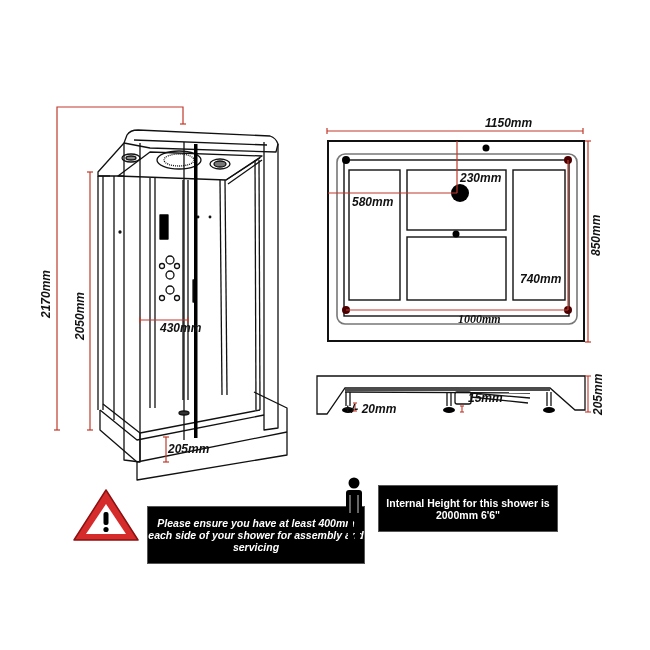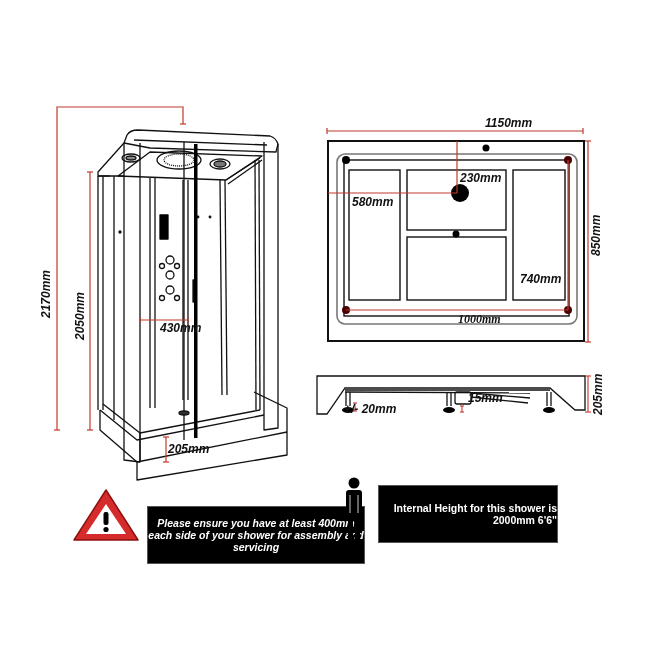--- a/index.html
+++ b/index.html
@@ -195,13 +195,13 @@
 
 <svg class="icon" style="left:343px; top:477px;" width="22" height="66" viewBox="0 0 22 66">
   <circle cx="11" cy="6" r="5.5" fill="#000"></circle>
   <rect x="3" y="13" width="16" height="25" rx="3" fill="#000"></rect>
   <rect x="5" y="36" width="5" height="29" fill="#000"></rect>
   <rect x="12" y="36" width="5" height="29" fill="#000"></rect>
   <line x1="7" y1="18" x2="7" y2="36" stroke="#fff" stroke-width="0.8"></line>
   <line x1="15" y1="18" x2="15" y2="36" stroke="#fff" stroke-width="0.8"></line>
 </svg>
 
-<div class="notice" style="left:378px; top:485px; width:180px; height:58px;text-align:right;">Internal Height for this shower is 2000mm 6'6"</div>
+<div class="notice" style="left:378px; top:485px; width:180px; height:47px;">Internal Height for this shower is 2000mm 6'6"</div>
 
 </body></html>

